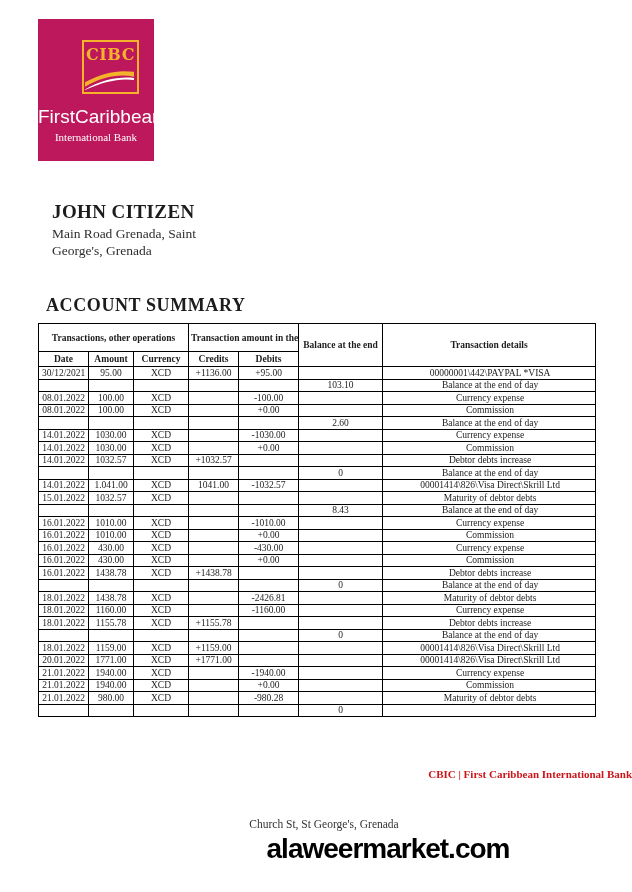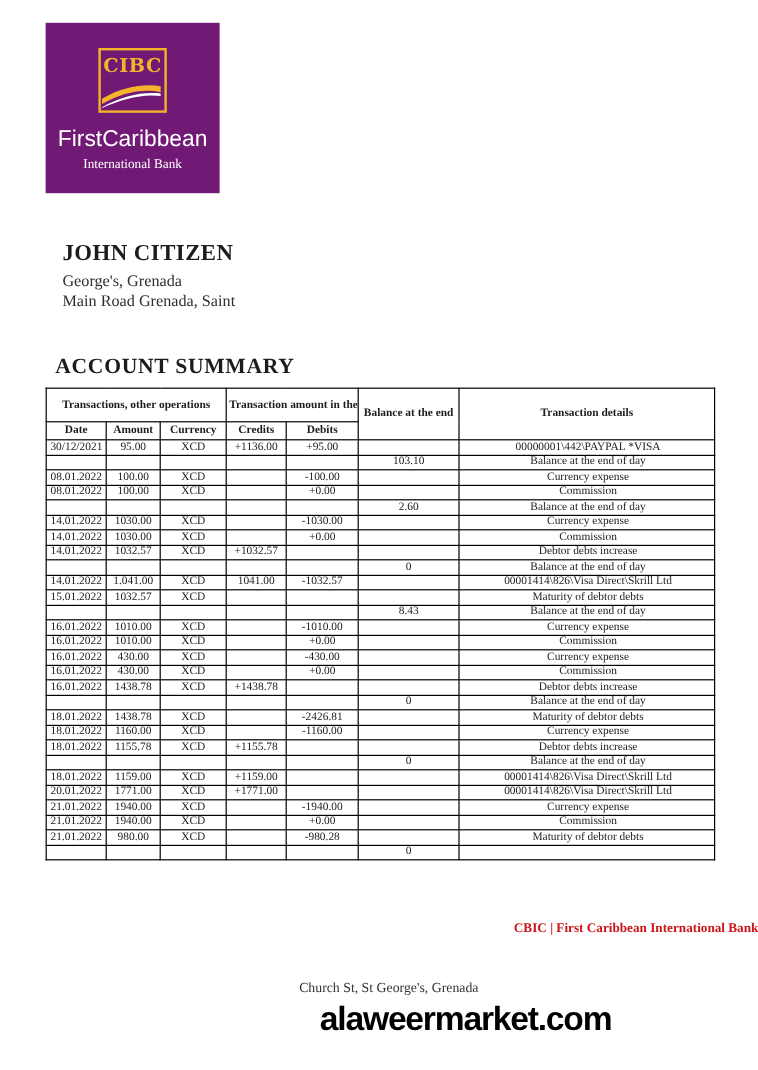--- a/index.html
+++ b/index.html
@@ -3,21 +3,21 @@
 <meta charset="utf-8">
 <style>
   * { margin:0; padding:0; box-sizing:border-box; }
   html,body { background:#fff; }
   .page {
     position:relative; width:632px; height:892px; background:#ffffff;
     font-family:"Liberation Serif", serif; color:#1c1c1c; overflow:hidden;
   }
 
   
-  .logo { position:absolute; left:38px; top:19px; width:145px; height:142px; background:#701a75; }
+  .logo { position:absolute; left:38px; top:19px; width:116px; height:142px; background:#be185d; }
   .emblem { position:absolute; left:44px; top:21px; width:57px; height:54px; border:2px solid #F5B32B; }
   .emblem-cibc { display:block; text-align:center; margin-top:3px; font-family:"DejaVu Serif", serif;
     font-weight:bold; font-size:16px; color:#F5B32B; letter-spacing:0.5px; }
   .emblem-swoosh { position:absolute; left:1px; bottom:2px; width:49px; height:22px; }
   .logo-line1 { position:absolute; top:87px; left:0; width:100%; text-align:center; color:#fff;
     font-family:"Liberation Sans", sans-serif; font-size:19px; font-weight:400; }
   .logo-line2 { position:absolute; top:112px; left:0; width:100%; text-align:center; color:#fff;
     font-family:Liberation Serif, serif; font-size:11px; }
 
   
@@ -62,22 +62,22 @@
         <path d="M0,39 C35,21 70,15 100,18 L100,22 C70,18 35,26 0,40 Z" fill="#ffffff"></path>
       </svg>
     </div>
     <div class="logo-line1">FirstCaribbean</div>
     <div class="logo-line2">International Bank</div>
   </div>
 
   <div class="holder">
     <div class="holder-name">JOHN CITIZEN</div>
     <div class="holder-addr">
+      <div>Main Road Grenada, Saint</div>
       <div>George's, Grenada</div>
-      <div>Main Road Grenada, Saint</div>
     </div>
   </div>
 
 
   <div class="summary-title">ACCOUNT SUMMARY</div>
 
   <table class="summary-table">
     <colgroup>
       <col style="width:50px">
         <col style="width:45px">

